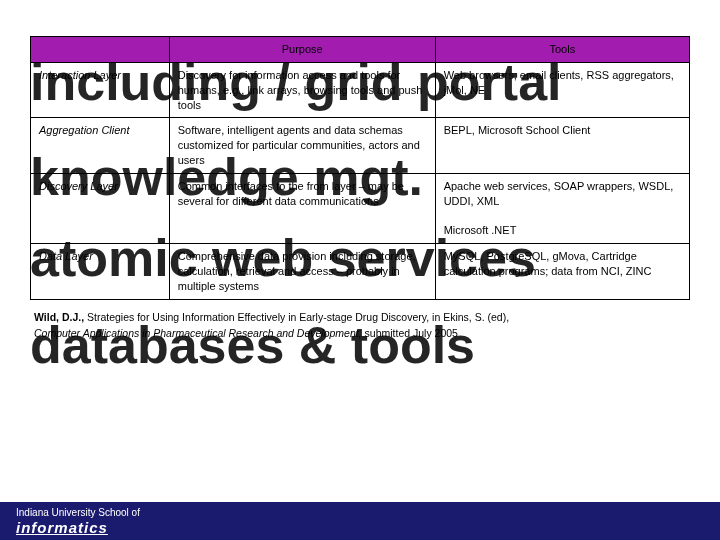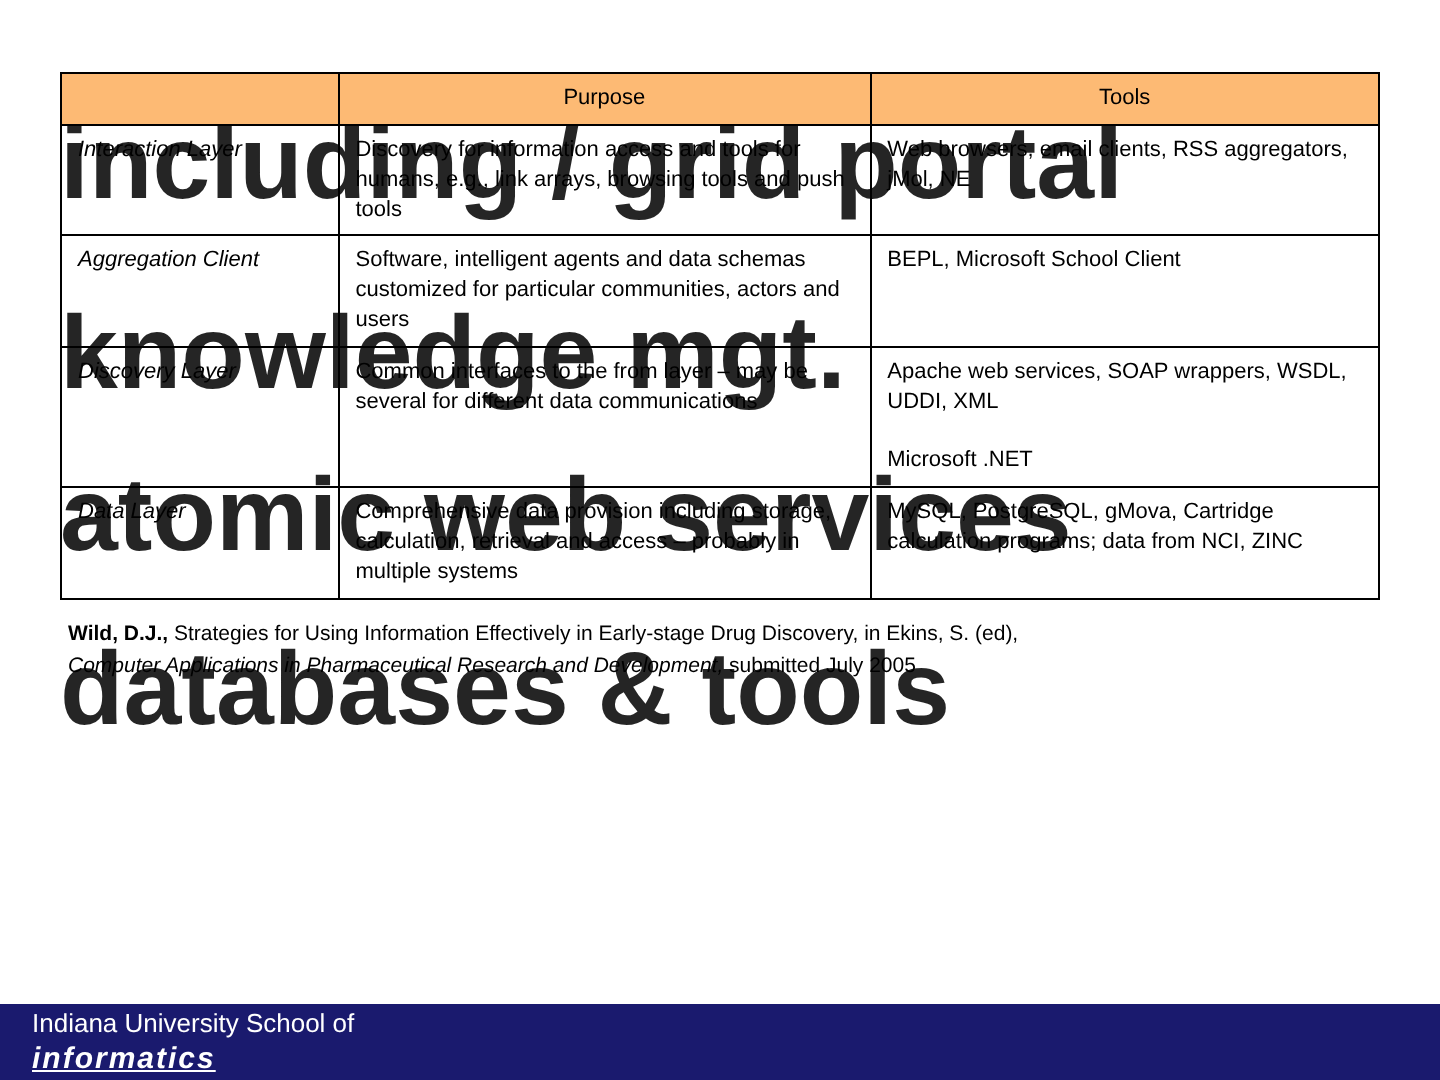--- a/index.html
+++ b/index.html
@@ -64,21 +64,21 @@
     th, td {
       border: 1px solid #000000;
       padding: 5px 8px;
       vertical-align: top;
       font-size: 11px;
       line-height: 1.35;
     }
 
     th {
       font-weight: normal;
-      background: #fdba74;
+      background: #a21caf;
     }
 
     td:first-child {
       font-style: italic;
       width: 120px;
     }
 
     td:nth-child(2) {
       width: 230px;
     }
@@ -111,21 +111,21 @@
       height: 38px;
       background: #1a1a6e;
       display: flex;
       align-items: center;
       justify-content: space-between;
       padding: 0 16px;
     }
 
     .footer-left {
       color: #ffffff;
-      font-size: 13px;
+      font-size: 10px;
       line-height: 1.3;
     }
 
     .footer-logo {
       color: #ffffff;
       font-size: 15px;
       font-weight: bold;
       font-style: italic;
       letter-spacing: 1px;
     }

